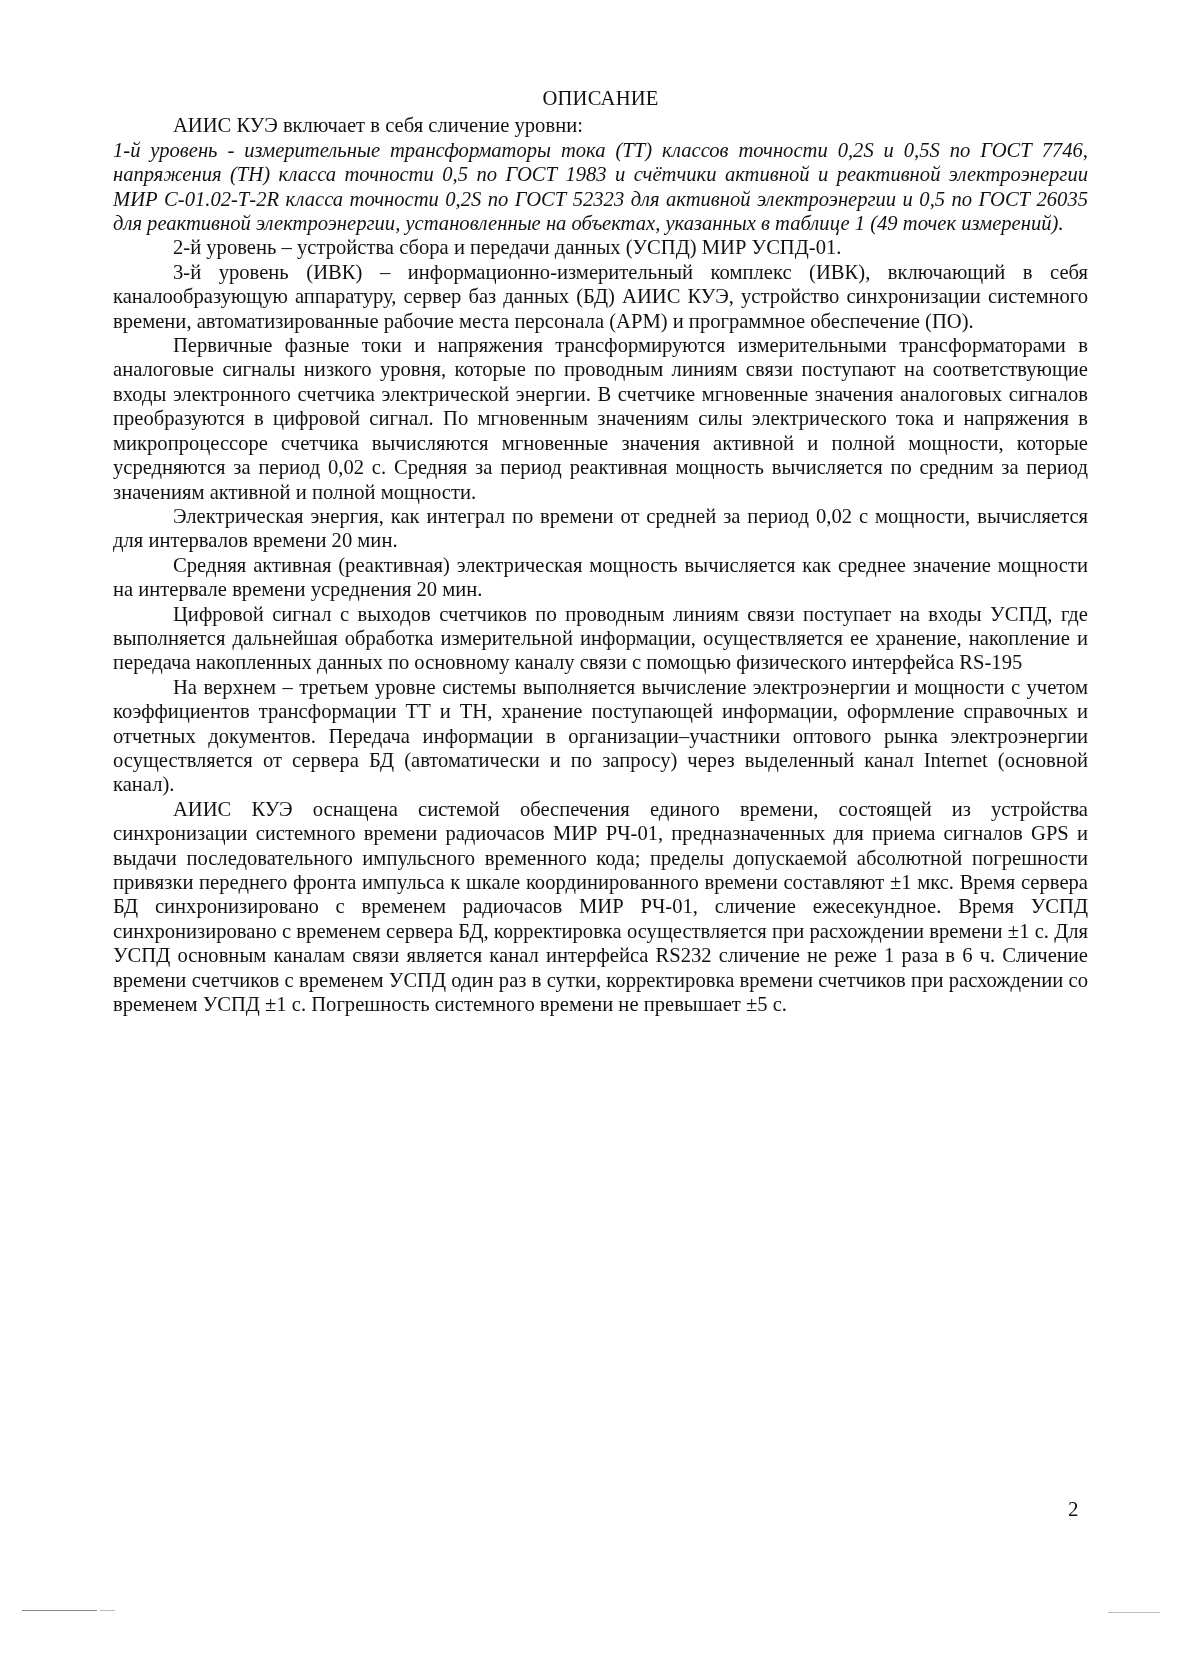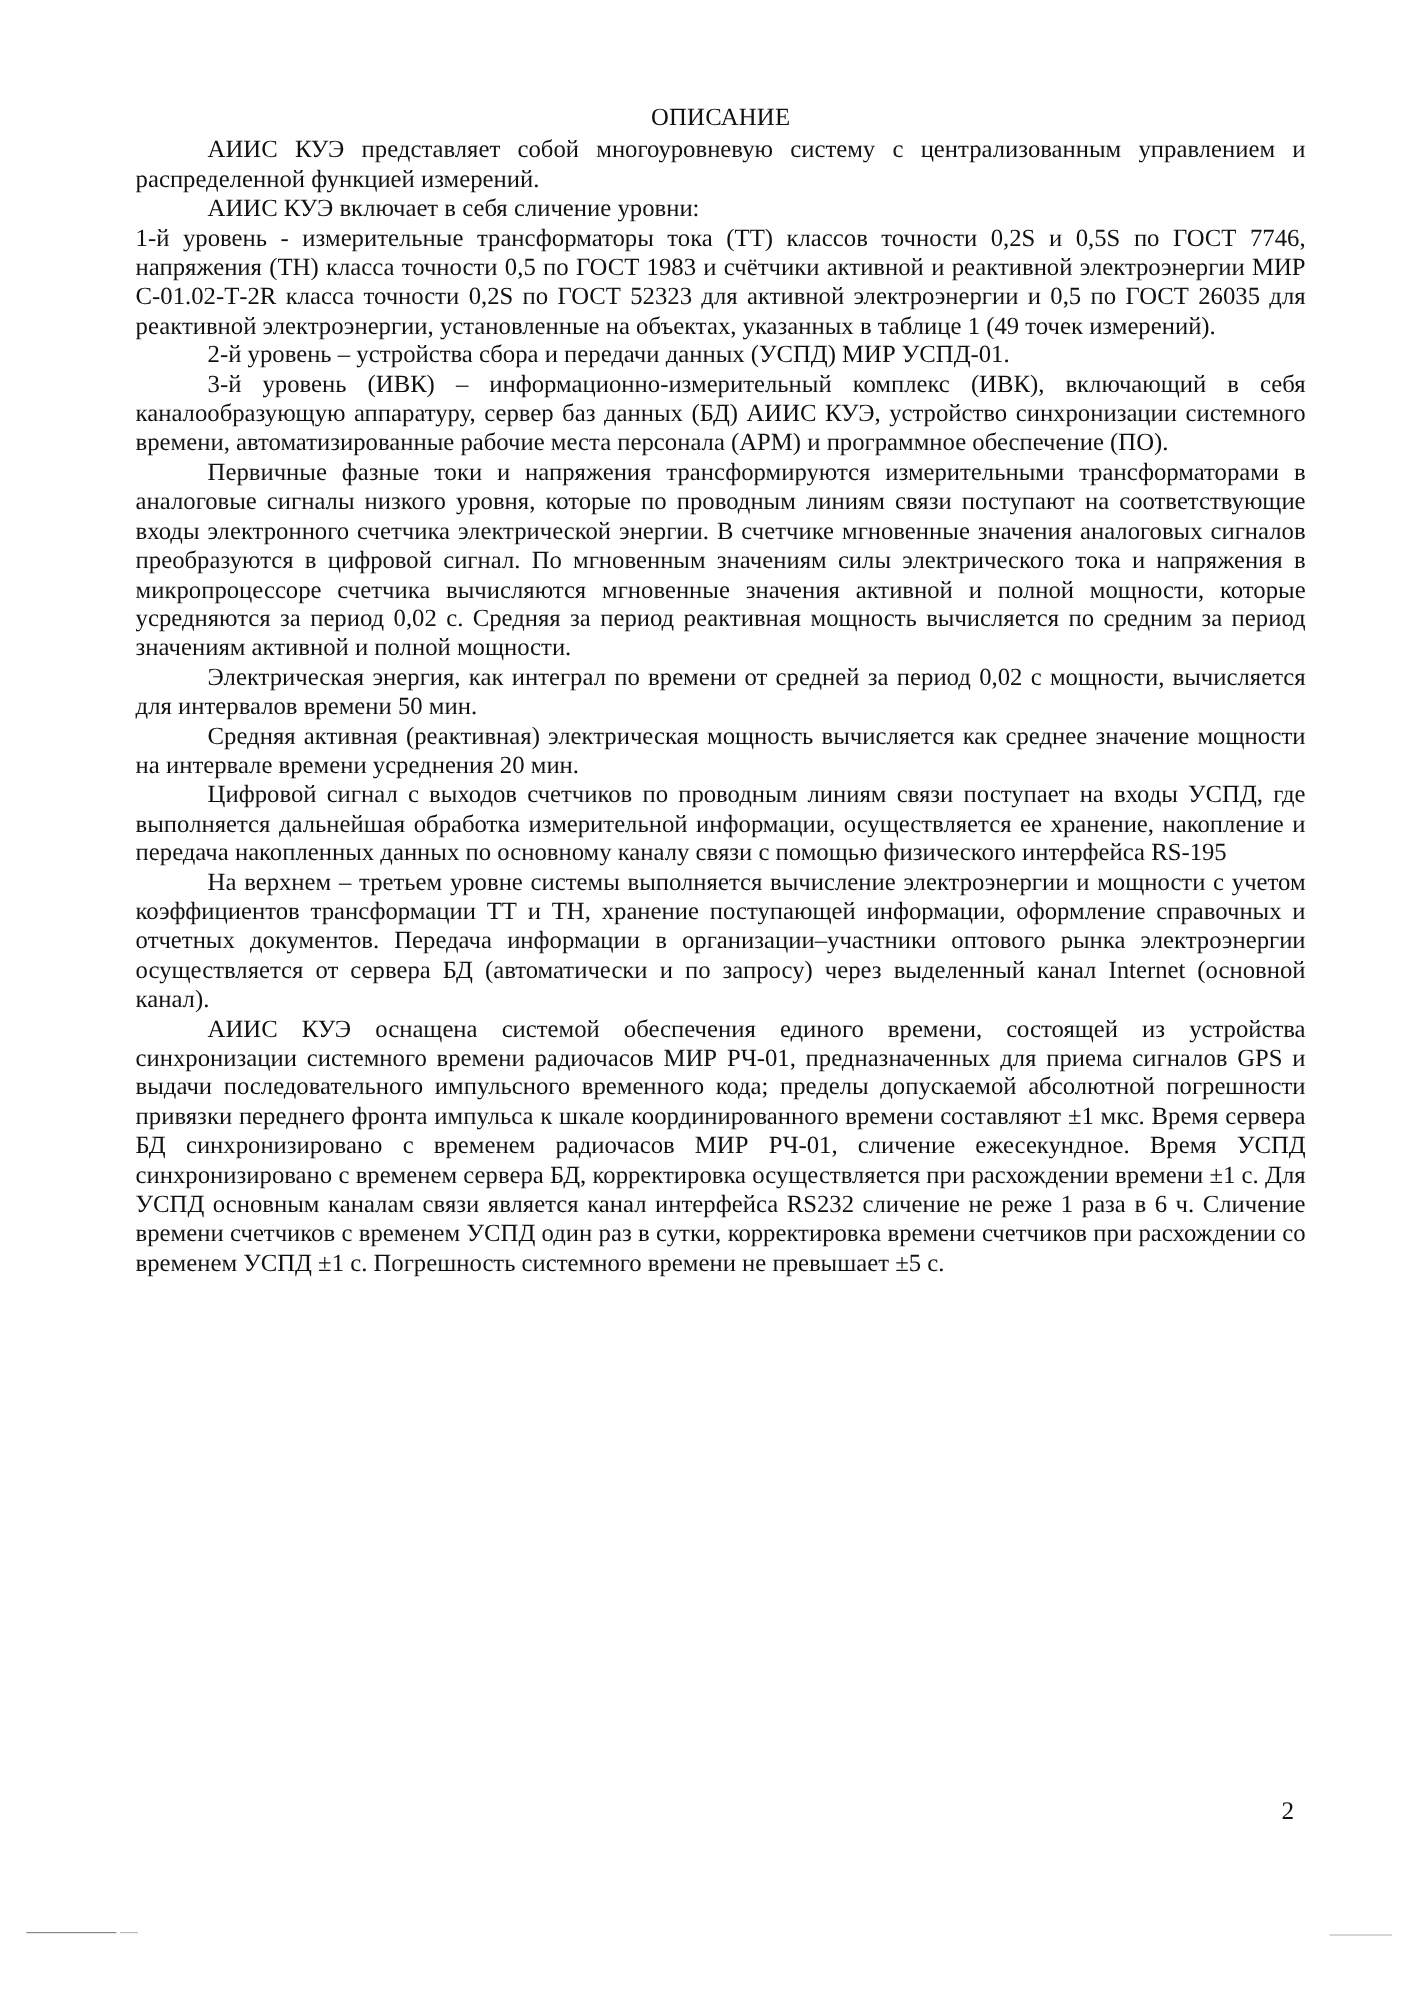--- a/index.html
+++ b/index.html
@@ -37,20 +37,21 @@
       font-size: 20.6px;
       letter-spacing: 0.2px;
     }
     .para {
       margin: 0;
       text-align: justify;
       text-indent: 60px;
     }
     .para.no-indent {
       text-indent: 0;
+      font-style: italic;
     }
     .page-number {
       position: absolute;
       left: 1068px;
       top: 1497px;
       font-size: 21px;
       line-height: 24px;
     }
     .scan-line {
       position: absolute;
@@ -75,27 +76,26 @@
       background: #bbb;
     }
   </style>
 </head>
 <body>
 
 <div class="page">
   <div class="content">
     <h1 class="title">ОПИСАНИЕ</h1>
 
-    <p class="para">АИИС КУЭ представляет собой многоуровневую систему с централизованным управлением и распределенной функцией измерений.</p>
     <p class="para">АИИС КУЭ включает в себя сличение уровни:</p>
     <p class="para no-indent">1-й уровень - измерительные трансформаторы тока (ТТ) классов точности 0,2S и 0,5S по ГОСТ 7746, напряжения (ТН) класса точности 0,5 по ГОСТ 1983 и счётчики активной и реактивной электроэнергии МИР С-01.02-Т-2R класса точности 0,2S по ГОСТ 52323 для активной электроэнергии и 0,5 по ГОСТ 26035 для реактивной электроэнергии, установленные на объектах, указанных в таблице 1 (49 точек измерений).</p>
     <p class="para">2-й уровень – устройства сбора и передачи данных (УСПД) МИР УСПД-01.</p>
     <p class="para">3-й уровень (ИВК) – информационно-измерительный комплекс (ИВК), включающий в себя каналообразующую аппаратуру, сервер баз данных (БД) АИИС КУЭ, устройство синхронизации системного времени, автоматизированные рабочие места персонала (АРМ) и программное обеспечение (ПО).</p>
     <p class="para">Первичные фазные токи и напряжения трансформируются измерительными трансформаторами в аналоговые сигналы низкого уровня, которые по проводным линиям связи поступают на соответствующие входы электронного счетчика электрической энергии. В счетчике мгновенные значения аналоговых сигналов преобразуются в цифровой сигнал. По мгновенным значениям силы электрического тока и напряжения в микропроцессоре счетчика вычисляются мгновенные значения активной и полной мощности, которые усредняются за период 0,02 с. Средняя за период реактивная мощность вычисляется по средним за период значениям активной и полной мощности.</p>
-    <p class="para">Электрическая энергия, как интеграл по времени от средней за период 0,02 с мощности, вычисляется для интервалов времени 50 мин.</p>
+    <p class="para">Электрическая энергия, как интеграл по времени от средней за период 0,02 с мощности, вычисляется для интервалов времени 20 мин.</p>
     <p class="para">Средняя активная (реактивная) электрическая мощность вычисляется как среднее значение мощности на интервале времени усреднения 20 мин.</p>
     <p class="para">Цифровой сигнал с выходов счетчиков по проводным линиям связи поступает на входы УСПД, где выполняется дальнейшая обработка измерительной информации, осуществляется ее хранение, накопление и передача накопленных данных по основному каналу связи с помощью физического интерфейса RS-195</p>
     <p class="para">На верхнем – третьем уровне системы выполняется вычисление электроэнергии и мощности с учетом коэффициентов трансформации ТТ и ТН, хранение поступающей информации, оформление справочных и отчетных документов. Передача информации в организации–участники оптового рынка электроэнергии осуществляется от сервера БД (автоматически и по запросу) через выделенный канал Internet (основной канал).</p>
     <p class="para">АИИС КУЭ оснащена системой обеспечения единого времени, состоящей из устройства синхронизации системного времени радиочасов МИР РЧ-01, предназначенных для приема сигналов GPS и выдачи последовательного импульсного временного кода; пределы допускаемой абсолютной погрешности привязки переднего фронта импульса к шкале координированного времени составляют ±1 мкс. Время сервера БД синхронизировано с временем радиочасов МИР РЧ-01, сличение ежесекундное. Время УСПД синхронизировано с временем сервера БД, корректировка осуществляется при расхождении времени ±1 с. Для УСПД основным каналам связи является канал интерфейса RS232 сличение не реже 1 раза в 6 ч. Сличение времени счетчиков с временем УСПД один раз в сутки, корректировка времени счетчиков при расхождении со временем УСПД ±1 с. Погрешность системного времени не превышает ±5 с.</p>
   </div>
 
   <div class="page-number">2</div>
 
   <div class="scan-line left"></div>
   <div class="scan-line left2"></div>

